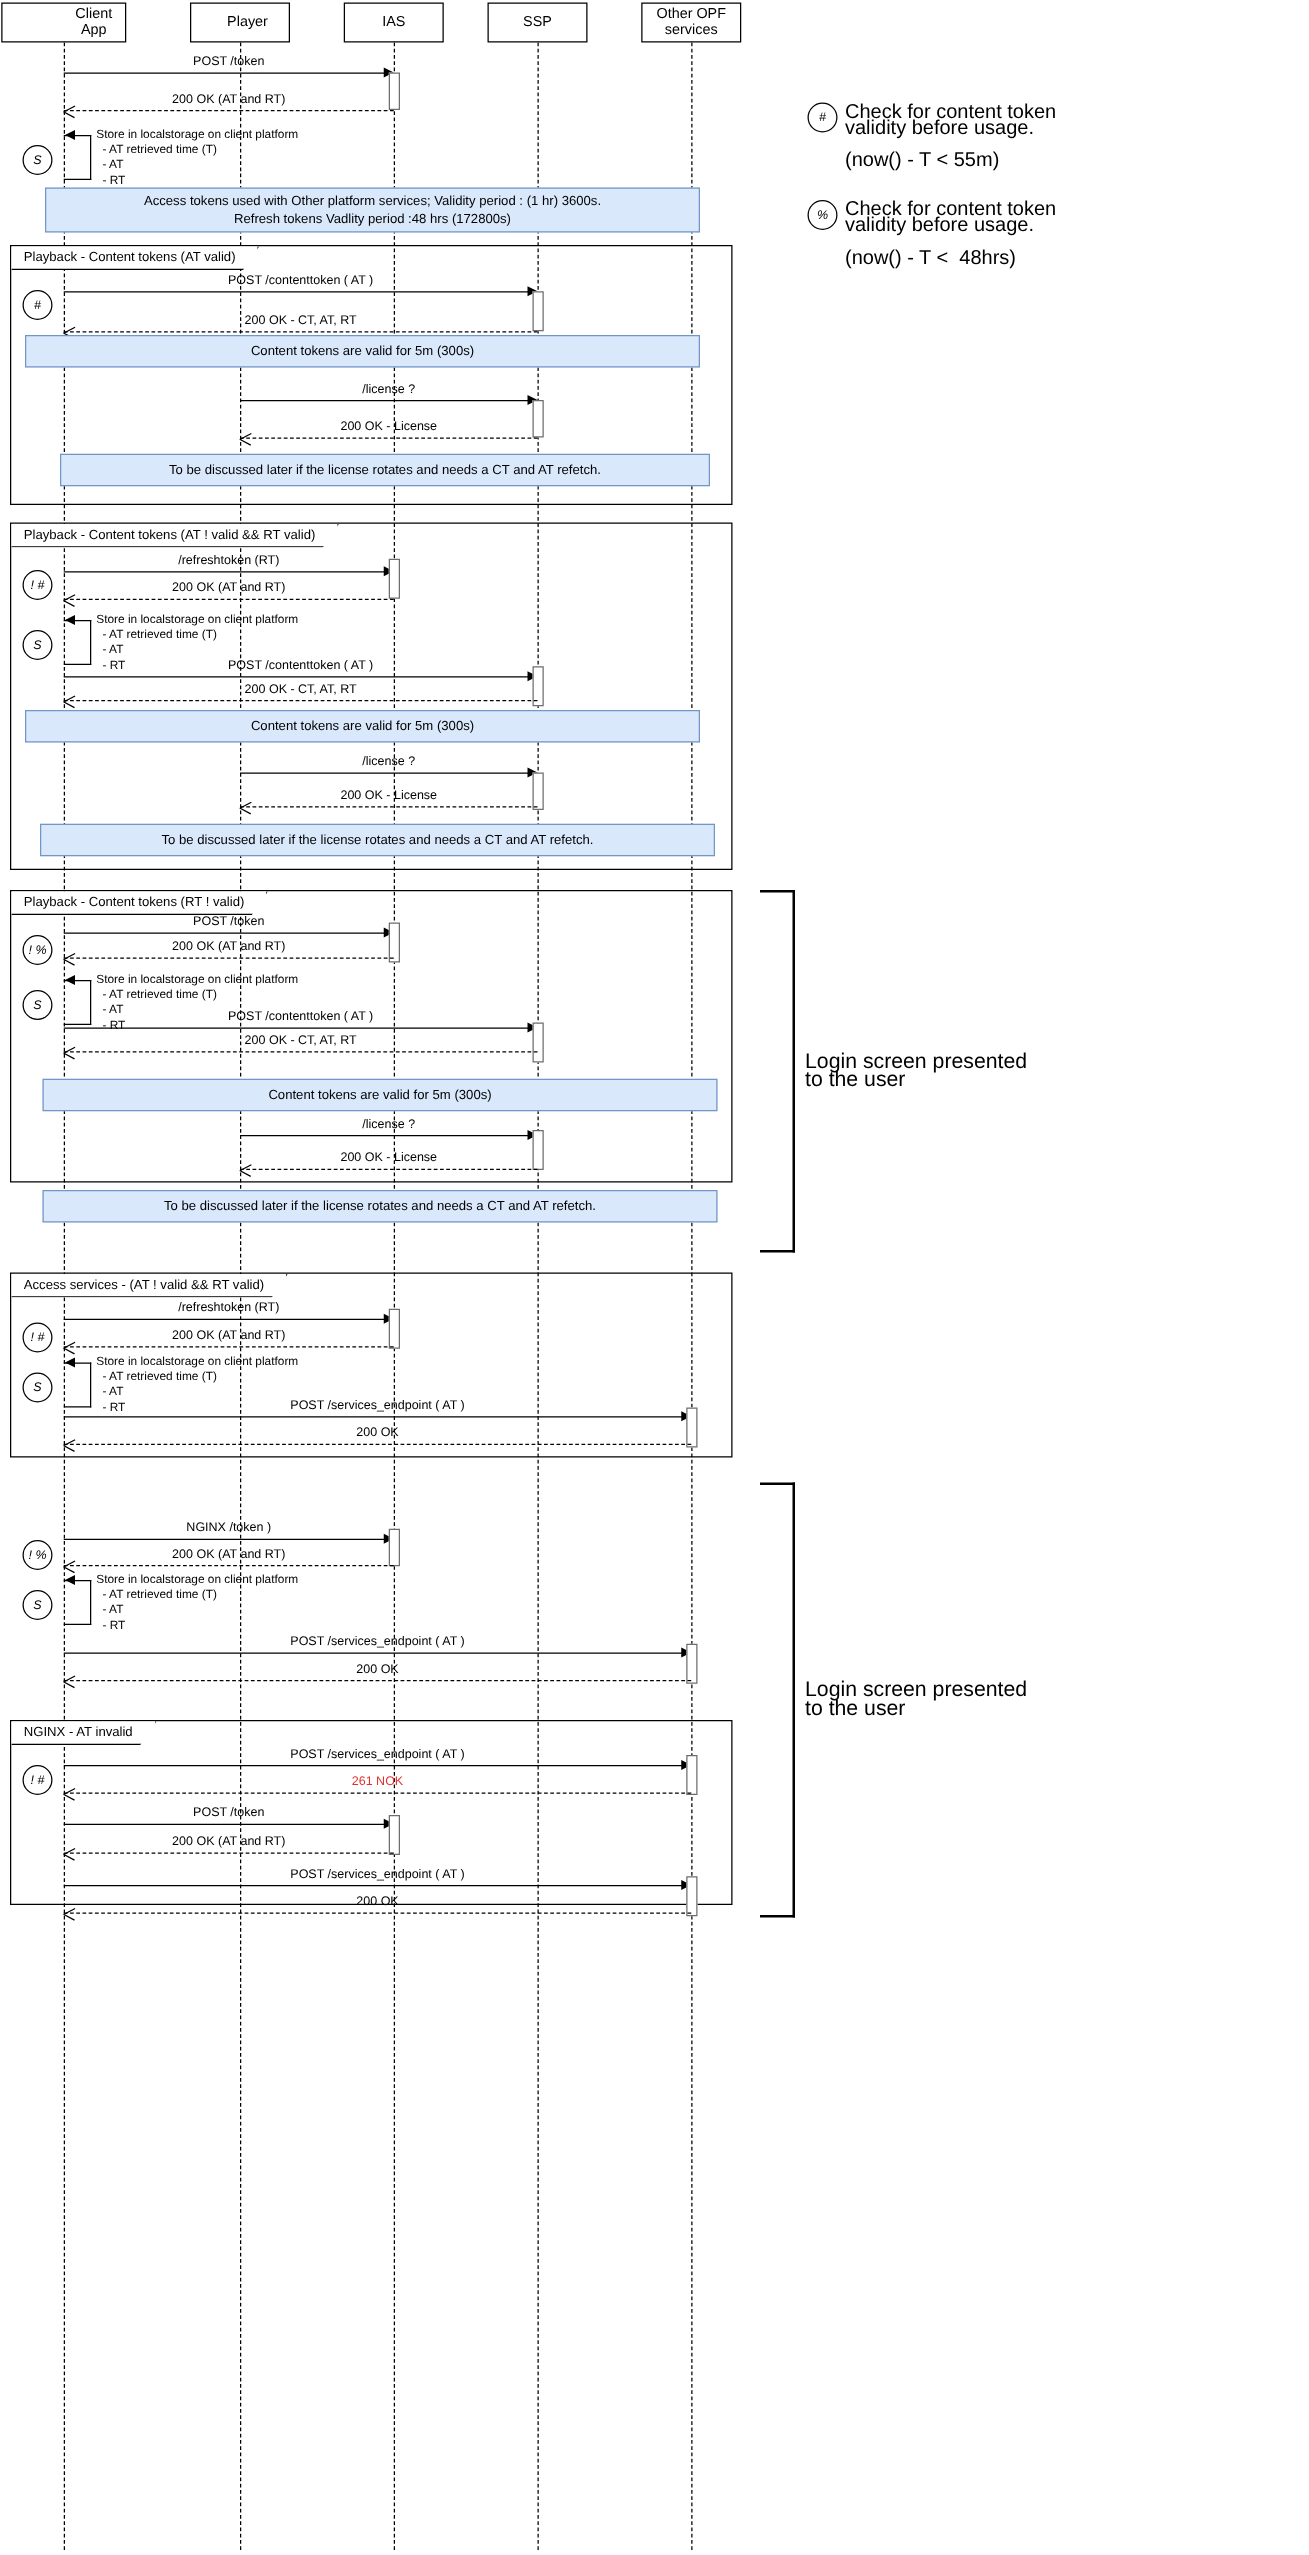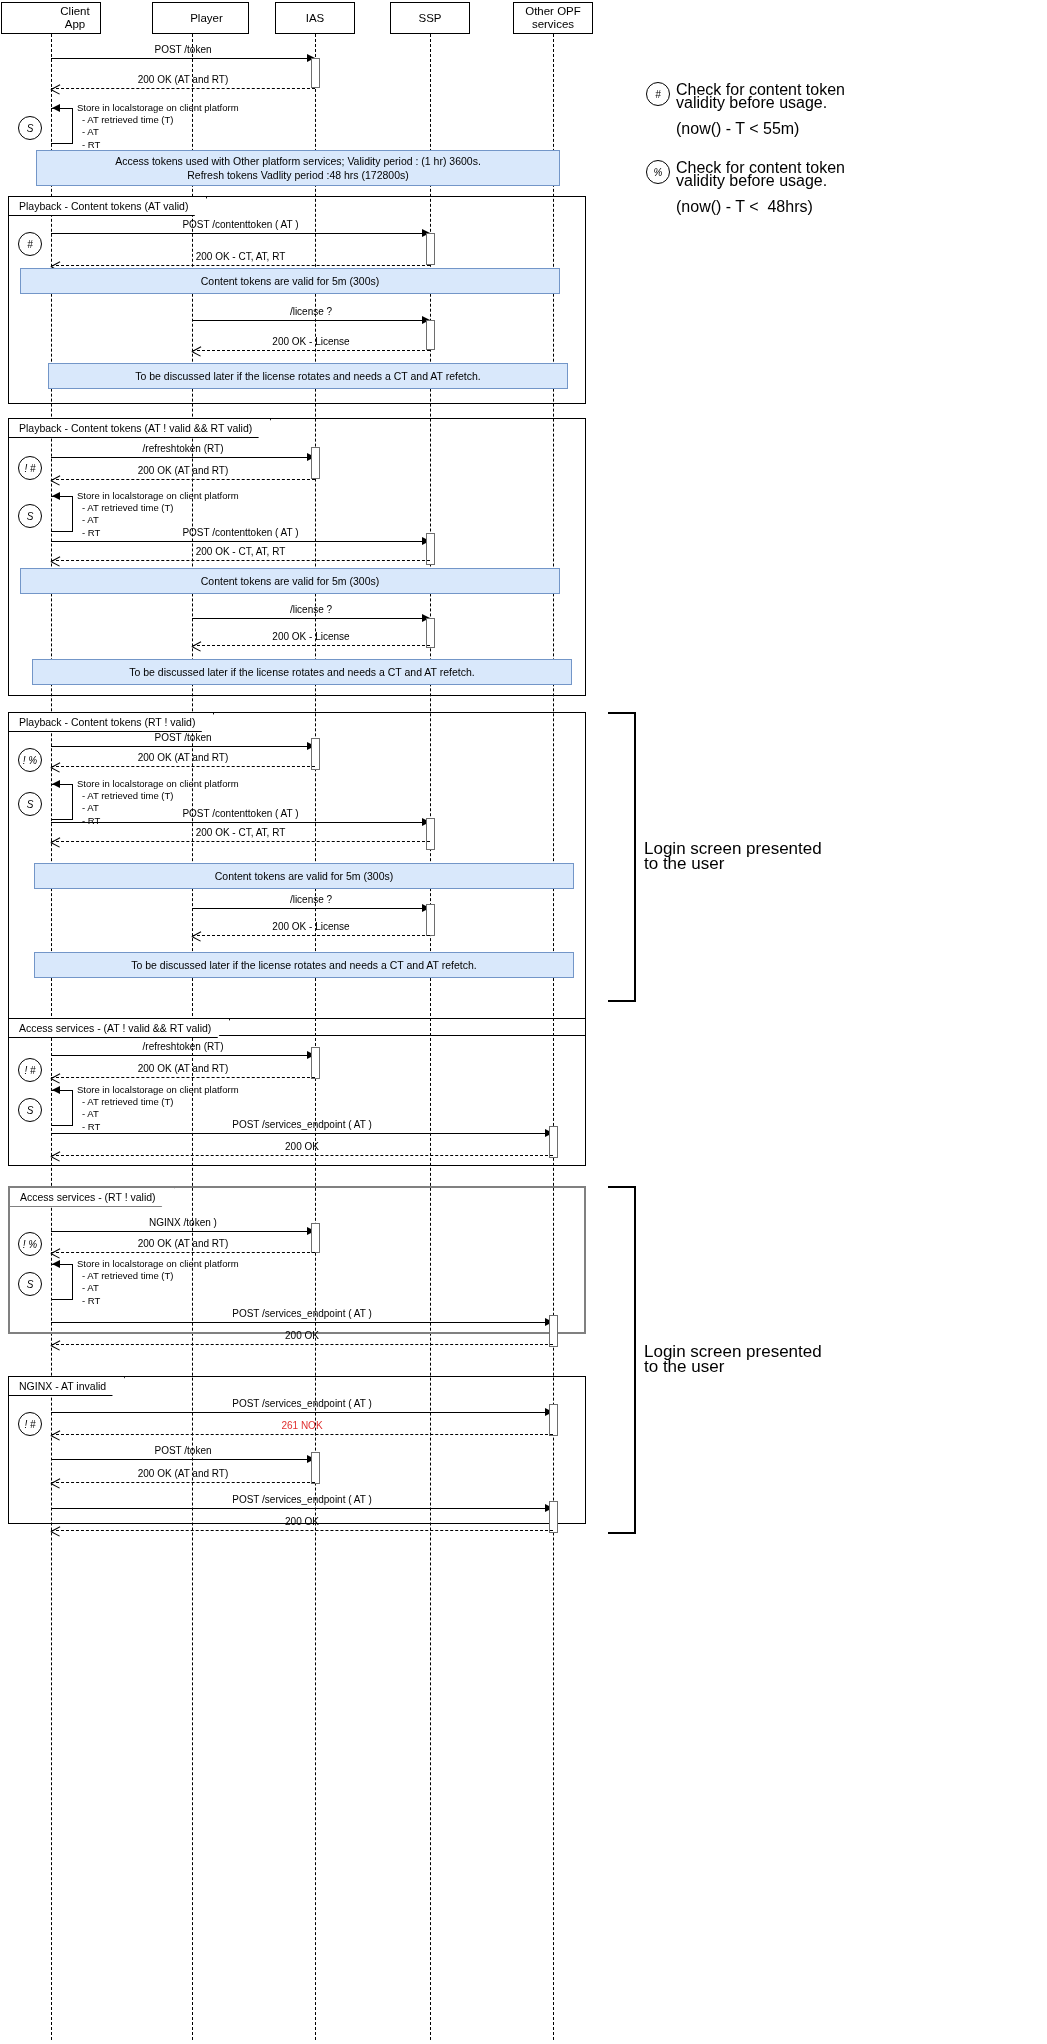--- a/index.html
+++ b/index.html
@@ -58,21 +58,21 @@
   .bracket-label{position:absolute;font-size:17px;line-height:15px;white-space:pre;}
 </style>
 </head>
 <body>
 
 <div id="page">
     <div class="actor-box" style="left:1px;top:2px;width:100px;height:32px;">
       <span style="white-space: pre-line; margin-left: 48px;">Client App</span>
     </div>
     <div class="lifeline" style="left:51px;top:34px;height:2006px;"></div>
-    <div class="actor-box" style="left:152px;top:2px;width:97px;height:32px;padding-left:12px;">
+    <div class="actor-box" style="left:152px;top:2px;width:80px;height:32px;padding-left:12px;">
       <span style="white-space: pre-line;">Player</span>
     </div>
     <div class="lifeline" style="left:192px;top:34px;height:2006px;"></div>
     <div class="actor-box" style="left:275px;top:2px;width:80px;height:32px;">
       <span style="white-space: pre-line;">IAS</span>
     </div>
     <div class="lifeline" style="left:315px;top:34px;height:2006px;"></div>
     <div class="actor-box" style="left:390px;top:2px;width:80px;height:32px;">
       <span style="white-space: pre-line;">SSP</span>
     </div>
@@ -149,21 +149,21 @@
     <div class="msg" style="left:192px;top:618px;width:238px;"></div>
     <div class="arrow-r" style="left:422px;top:614px;"></div>
     <div class="msg-label" style="left:311px;top:604px;">/license ?</div>
     <div class="act" style="left:425.5px;top:618px;height:30px;"></div>
     <div class="msg dashed" style="left:192px;top:645px;width:238px;"></div>
     <div class="arrow-l-open" style="left:192px;top:641px;"></div>
     <div class="msg-label" style="left:311px;top:631px;">200 OK - License</div>
     <div class="note" style="left:32px;top:659px;width:540px;height:26px;">
       <span style="white-space: pre-line;">To be discussed later if the license rotates and needs a CT and AT refetch.</span>
     </div>
-    <div class="frag" style="left:8px;top:712px;width:578px;height:324px;">
+    <div class="frag" style="left:8px;top:712px;width:578px;height:234px;">
       <div class="frag-label" style="left: 0px; top: 0px;">Playback - Content tokens (RT ! valid)</div>
     </div>
     <div class="marker" style="left:18px;top:748px;width:24px;height:24px;">! %</div>
     <div class="msg" style="left:51px;top:746px;width:264px;"></div>
     <div class="arrow-r" style="left:307px;top:742px;"></div>
     <div class="msg-label" style="left:183px;top:732px;">POST /token</div>
     <div class="act" style="left:310.5px;top:738px;height:32px;"></div>
     <div class="msg dashed" style="left:51px;top:766px;width:264px;"></div>
     <div class="arrow-l-open" style="left:51px;top:762px;"></div>
     <div class="msg-label" style="left:183px;top:752px;">200 OK (AT and RT)</div>
@@ -206,23 +206,20 @@
     <div class="arrow-r" style="left:52px;top:1086px;transform:rotate(180deg);"></div>
     <div class="selftext" style="left:77px;top:1084px;"><div>Store in localstorage on client platform</div><div style="margin-left: 5px;">- AT retrieved time (T)</div><div style="margin-left: 5px;">- AT</div><div style="margin-left: 5px;">- RT</div></div>
     <div class="marker" style="left:18px;top:1098px;width:24px;height:24px;">S</div>
     <div class="msg" style="left:51px;top:1133px;width:502px;"></div>
     <div class="arrow-r" style="left:545px;top:1129px;"></div>
     <div class="msg-label" style="left:302px;top:1119px;">POST /services_endpoint ( AT )</div>
     <div class="act" style="left:548.5px;top:1126px;height:32px;"></div>
     <div class="msg dashed" style="left:51px;top:1155px;width:502px;"></div>
     <div class="arrow-l-open" style="left:51px;top:1151px;"></div>
     <div class="msg-label" style="left:302px;top:1141px;">200 OK</div>
-    <div class="frag gray" style="left:8px;top:1186px;width:578px;height:148px;">
-      <div class="frag-label" style="left: 0px; top: 0px;">Access services - (RT ! valid)</div>
-    </div>
     <div class="marker" style="left:18px;top:1232px;width:24px;height:24px;">! %</div>
     <div class="msg" style="left:51px;top:1231px;width:264px;"></div>
     <div class="arrow-r" style="left:307px;top:1227px;"></div>
     <div class="msg-label" style="left:183px;top:1217px;">NGINX /token )</div>
     <div class="act" style="left:310.5px;top:1223px;height:30px;"></div>
     <div class="msg dashed" style="left:51px;top:1252px;width:264px;"></div>
     <div class="arrow-l-open" style="left:51px;top:1248px;"></div>
     <div class="msg-label" style="left:183px;top:1238px;">200 OK (AT and RT)</div>
     <div class="selfmsg" style="left:51px;top:1264px;width:22px;height:36px;"></div>
     <div class="arrow-r" style="left:52px;top:1260px;transform:rotate(180deg);"></div>

